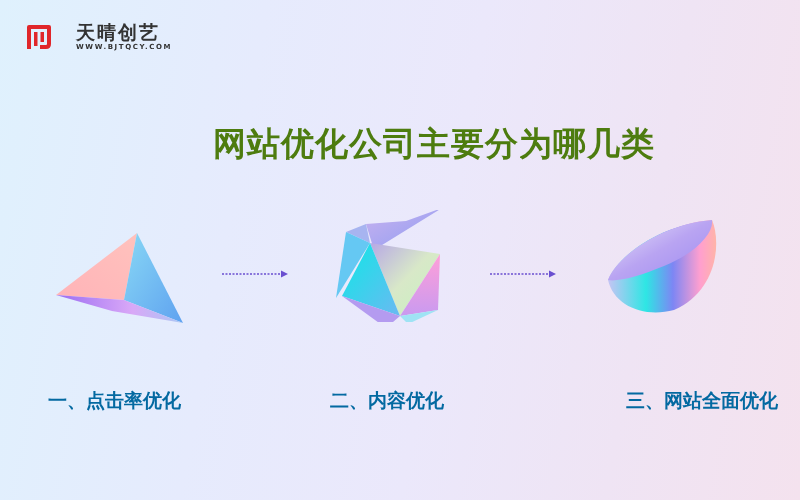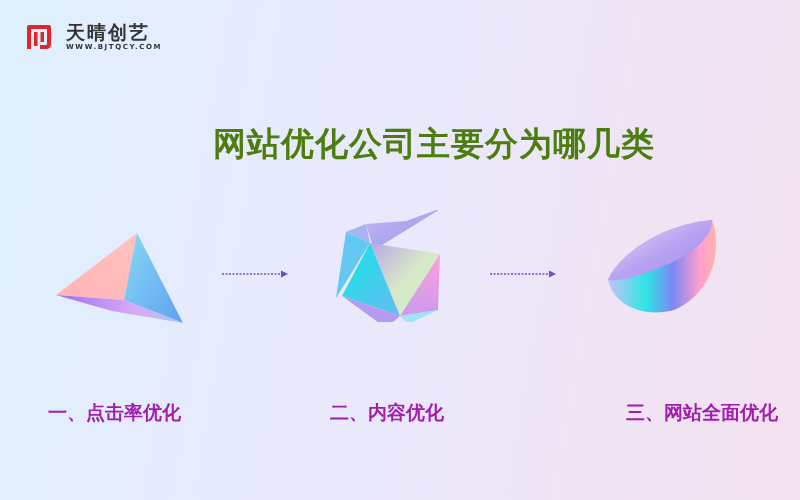--- a/index.html
+++ b/index.html
@@ -3,31 +3,31 @@
 <meta charset="utf-8">
 <style>
   html, body { margin:0; padding:0; }
   body {
     width:800px; height:500px; overflow:hidden; position:relative;
     background: linear-gradient(100deg, #dff1fd 0%, #e6ebfd 30%, #ebe8fb 55%, #efe4f4 78%, #f4e2ee 100%);
     font-family: "DejaVu Sans", "Liberation Sans", sans-serif;
   }
   .logo { position:absolute; left:24px; top:22px; display:flex; align-items:center; }
   .logo-mark { width:30px; height:30px; }
-  .logo-text { margin-left:12px; display:flex; flex-direction:column; }
+  .logo-text { margin-left:22px; display:flex; flex-direction:column; }
   .logo-cn { font-size:19px; font-weight:bold; color:#333; letter-spacing:2px; line-height:20px; }
   .logo-url { font-size:7px; color:#333; letter-spacing:1.6px; font-weight:bold; line-height:10px;text-align:center; }
   .title {
     position:absolute; left:0; width:800px; top:122px; text-align:center;
     font-size:33px; font-weight:bold; color:#4d7c0f; letter-spacing:1px;margin-left:34px;
   }
   .shape { position:absolute; }
   .arrow { position:absolute; height:8px; }
   .label {
-    position:absolute; top:400px; font-size:19px; font-weight:bold; color:#a21caf;
+    position:absolute; top:388px; font-size:19px; font-weight:bold; color:#0369a1;
     white-space:nowrap;
   }
 </style>
 </head>
 <body>
 
 <div class="logo">
   <svg class="logo-mark" viewBox="0 0 30 30">
     <path d="M3 5 Q3 3 5 3 L25 3 Q27 3 27 5 L27 22 Q27 27 22 27 L16 27 L16 23 L22 23 Q23 23 23 22 L23 7 L7 7 L7 27 L3 27 Z" fill="#e0262a"></path>
     <rect x="10" y="10" width="3.5" height="14" fill="#e0262a"></rect>

